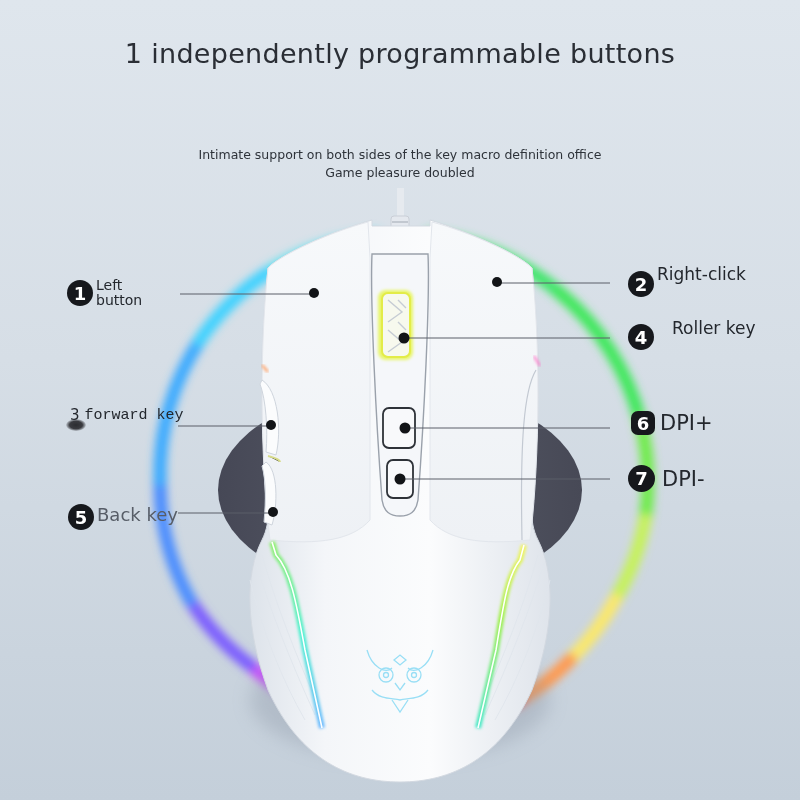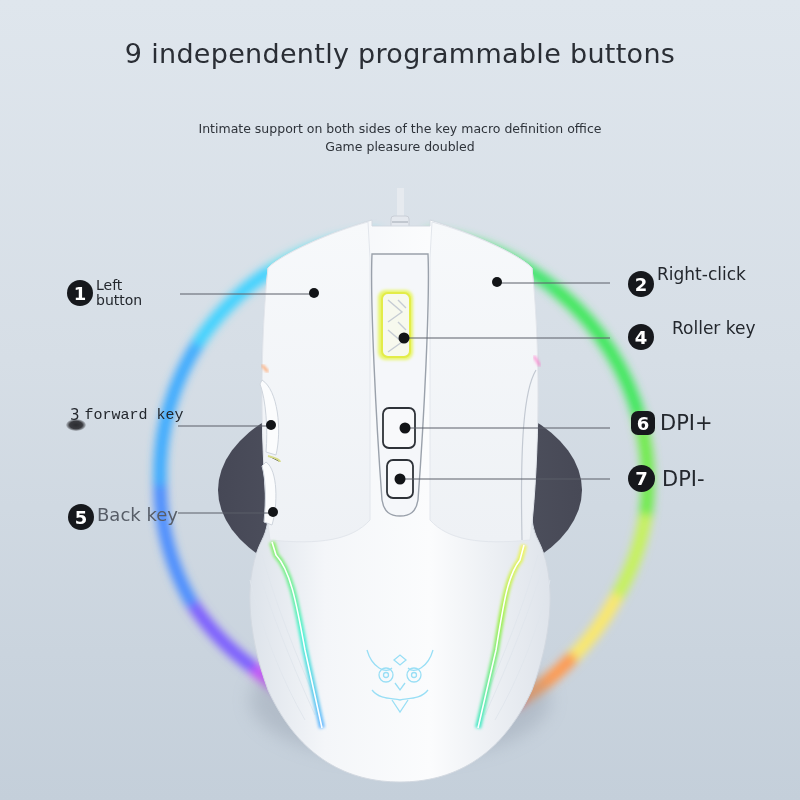--- a/index.html
+++ b/index.html
@@ -9,21 +9,21 @@
       background: linear-gradient(180deg, #dfe6ed 0%, #d6dee6 45%, #c4cfda 100%);
       font-family: "DejaVu Sans", "Liberation Sans", sans-serif;
       color: #2b2f36;
     }
     .title {
       position: absolute; left: 0; right: 0; top: 38px;
       text-align: center; font-size: 27px; letter-spacing: 0.3px;
       color: #2a2e35; font-weight: 400;
     }
     .subtitle {
-      position: absolute; left: 0; right: 0; top: 120px;
+      position: absolute; left: 0; right: 0; top: 146px;
       text-align: center; font-size: 12.5px; line-height: 18px; color: #2e333a;
     }
     .subtitle div { white-space: nowrap; }
     .art { position: absolute; left: 0; top: 0; width: 800px; height: 800px; }
     .callout {
       position: absolute; display: flex; align-items: center;
       color: #23272d; white-space: nowrap;
     }
     .badge {
       width: 26px; height: 26px; border-radius: 50%;
@@ -38,21 +38,21 @@
     .lbl.gray { color: #575d67; font-size: 18px; }
     .smudge {
       position: absolute; left: 66px; top: 419px; width: 20px; height: 12px;
       background: radial-gradient(ellipse at center, #2c2d31 0%, #3a3b40 45%, rgba(60,60,64,0) 75%);
       border-radius: 50%;
     }
   </style>
 </head>
 <body>
 
-<div class="title">9 independently programmable buttons</div>
+<div class="title">1 independently programmable buttons</div>
 
 <div class="subtitle">
   <div>Intimate support on both sides of the key macro definition office</div>
   <div>Game pleasure doubled</div>
 </div>
 
 <svg class="art" viewBox="0 0 800 800" xmlns="http://www.w3.org/2000/svg">
   <defs>
     <filter id="blur6" x="-20%" y="-20%" width="140%" height="140%">
         <feGaussianBlur stdDeviation="4"></feGaussianBlur>

